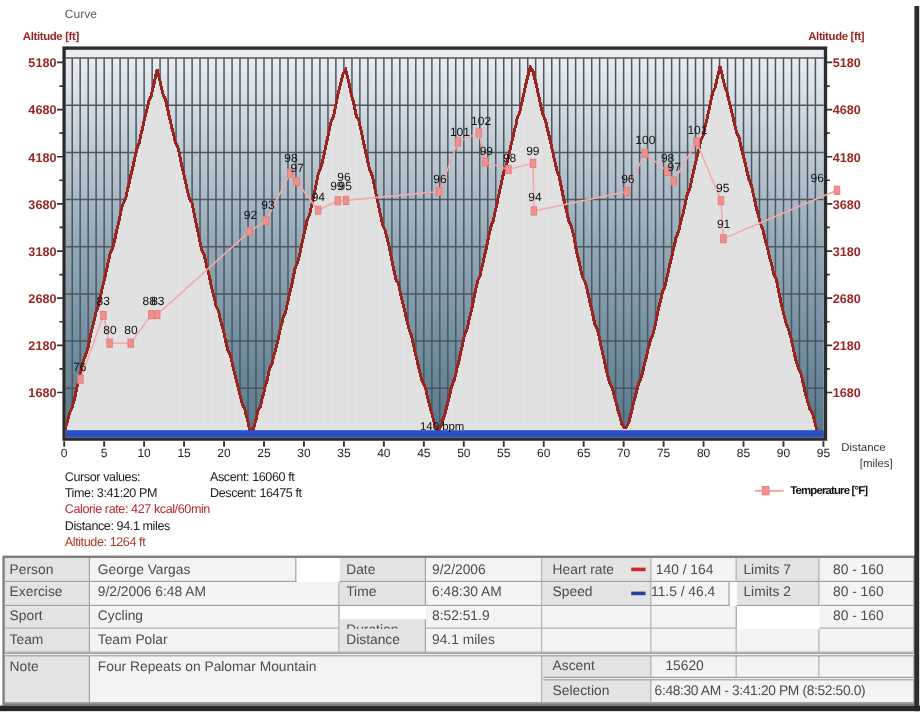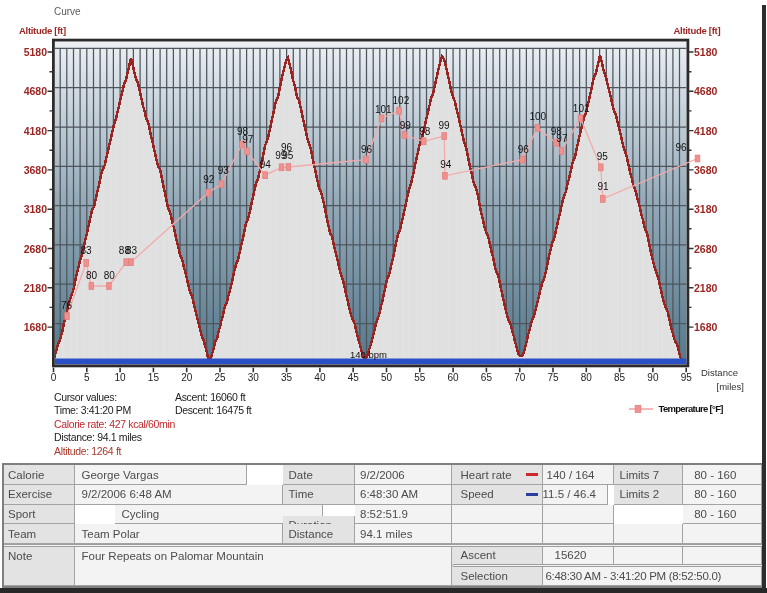--- a/index.html
+++ b/index.html
@@ -147,21 +147,21 @@
 <text x="54" y="400.6" font-size="10.5" letter-spacing="-0.35" fill="#222">Cursor values:</text>
 <text x="54" y="414.2" font-size="10.5" letter-spacing="-0.35" fill="#222">Time: 3:41:20 PM</text>
 <text x="54" y="427.8" font-size="10.5" letter-spacing="-0.35" fill="#c1272d">Calorie rate: 427 kcal/60min</text>
 <text x="54" y="441.4" font-size="10.5" letter-spacing="-0.35" fill="#222">Distance: 94.1 miles</text>
 <text x="54" y="455.0" font-size="10.5" letter-spacing="-0.35" fill="#a8392a">Altitude: 1264 ft</text>
 <text x="175" y="400.6" font-size="10.5" letter-spacing="-0.35" fill="#222">Ascent: 16060 ft</text>
 <text x="175" y="414.2" font-size="10.5" letter-spacing="-0.35" fill="#222">Descent: 16475 ft</text>
 </svg>
 <div id="tbl" style="position:absolute;left:0;top:0">
       <div class="cell" style="left:4px;top:465px;width:70.5px;height:20px;background:#e3e3e3;">
-        <span style="padding-left:4px">Calorie</span>
+        <span style="padding-left:4px">Person</span>
       </div>
       <div class="cell" style="left:74.5px;top:465px;width:172px;height:20px;background:#f3f3f3;">
         <span style="padding-left:7px">George Vargas</span>
       </div>
       <div class="cell" style="left:282.5px;top:465px;width:72.5px;height:20px;background:#e3e3e3;">
         <span style="padding-left:6px">Date</span>
       </div>
       <div class="cell" style="left:355px;top:465px;width:96.5px;height:20px;background:#f3f3f3;">
         <span style="padding-left:5px">9/2/2006</span>
       </div>
@@ -199,21 +199,21 @@
       </div>
       <div class="cell" style="left:613.5px;top:485px;width:69.0px;height:19.5px;background:#e3e3e3;">
         <span style="padding-left:6px">Limits 2</span>
       </div>
       <div class="cell" style="left:682.5px;top:485px;width:79.5px;height:19.5px;background:#f3f3f3;">
         <span style="flex:1;text-align:center;padding-right:13px;">80 - 160</span>
       </div>
       <div class="cell" style="left:4px;top:504.5px;width:70.5px;height:19.5px;background:#e3e3e3;">
         <span style="padding-left:4px">Sport</span>
       </div>
-      <div class="cell" style="left:74.5px;top:504.5px;width:208.0px;height:19.5px;background:#f3f3f3;margin-left:40px;">
+      <div class="cell" style="left:74.5px;top:504.5px;width:208.0px;height:19.5px;background:#f3f3f3;">
         <span style="padding-left:7px">Cycling</span>
       </div>
       <div class="cell" style="left:282.5px;top:504.5px;width:72.5px;height:19.5px;background:#e3e3e3;margin-top:11px;">
         <span style="padding-left:6px">Duration</span>
       </div>
       <div class="cell" style="left:355px;top:504.5px;width:96.5px;height:19.5px;background:#f3f3f3;">
         <span style="padding-left:5px">8:52:51.9</span>
       </div>
       <div class="cell" style="left:451.5px;top:504.5px;width:91.0px;height:19.5px;background:#f3f3f3;"></div>
       <div class="cell" style="left:542.5px;top:504.5px;width:71.0px;height:19.5px;background:#f3f3f3;"></div>

